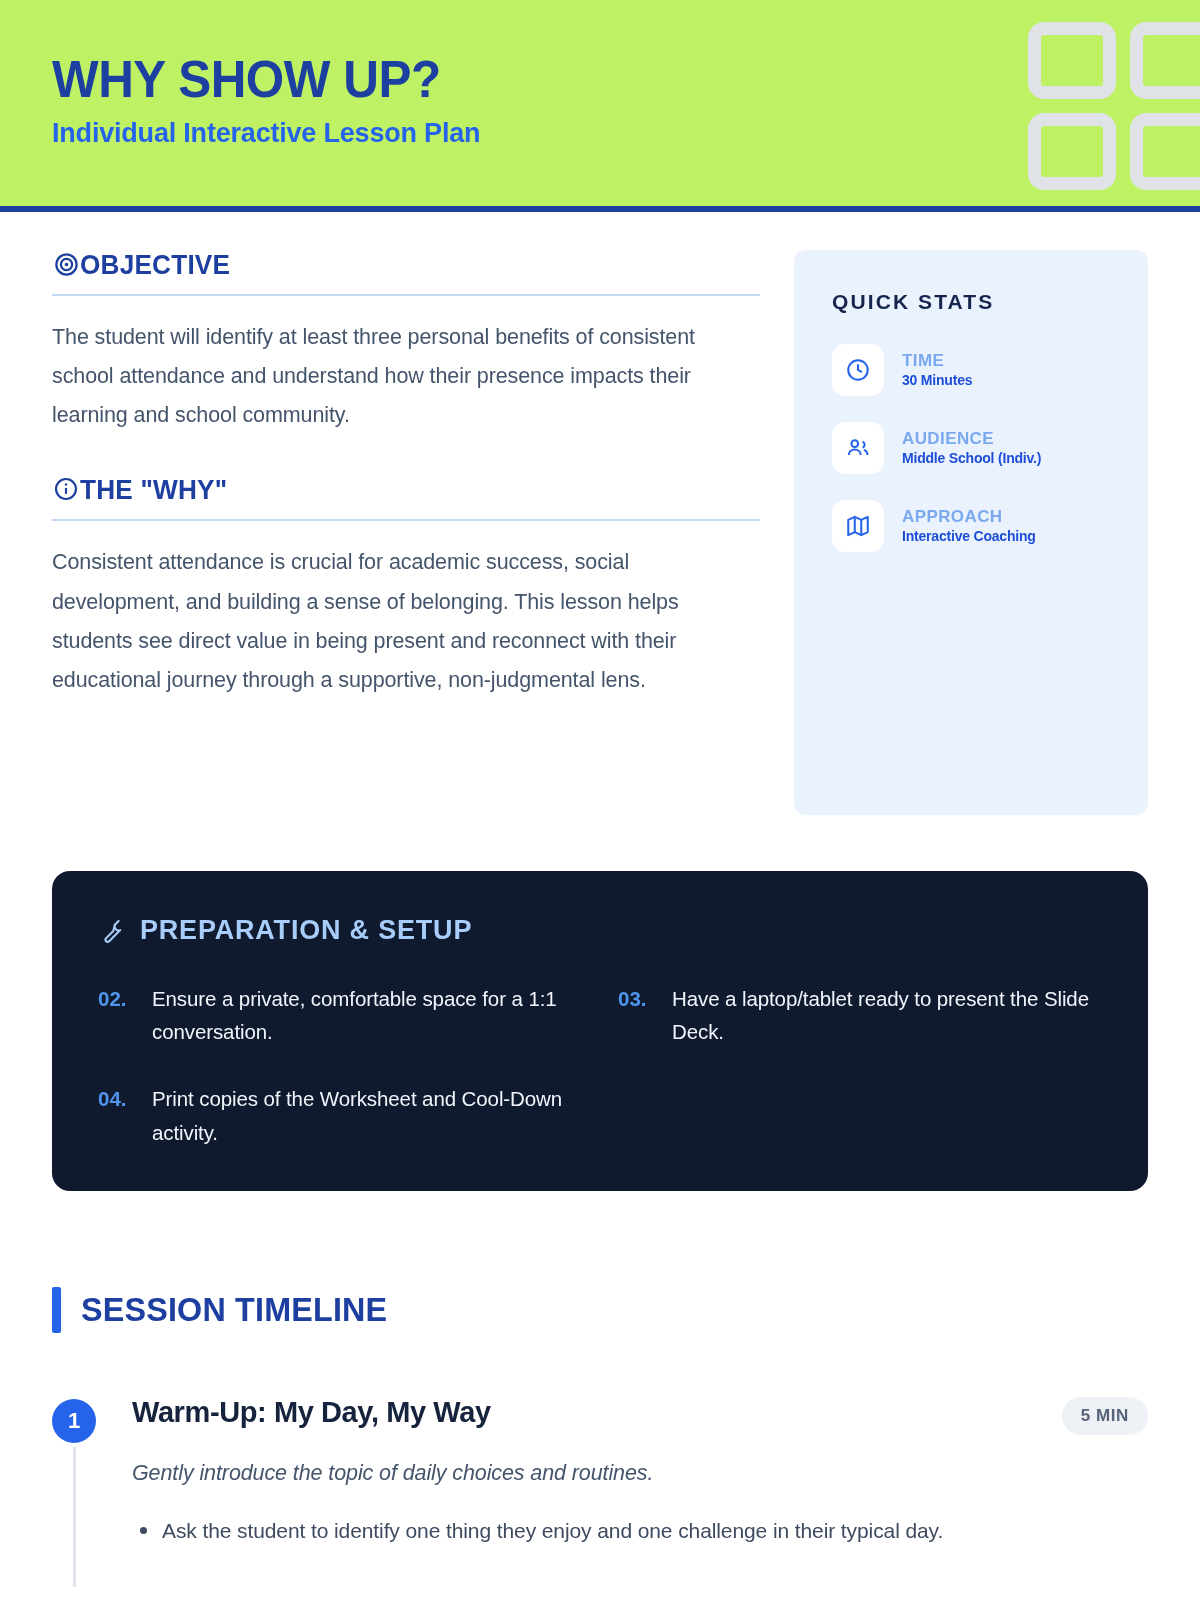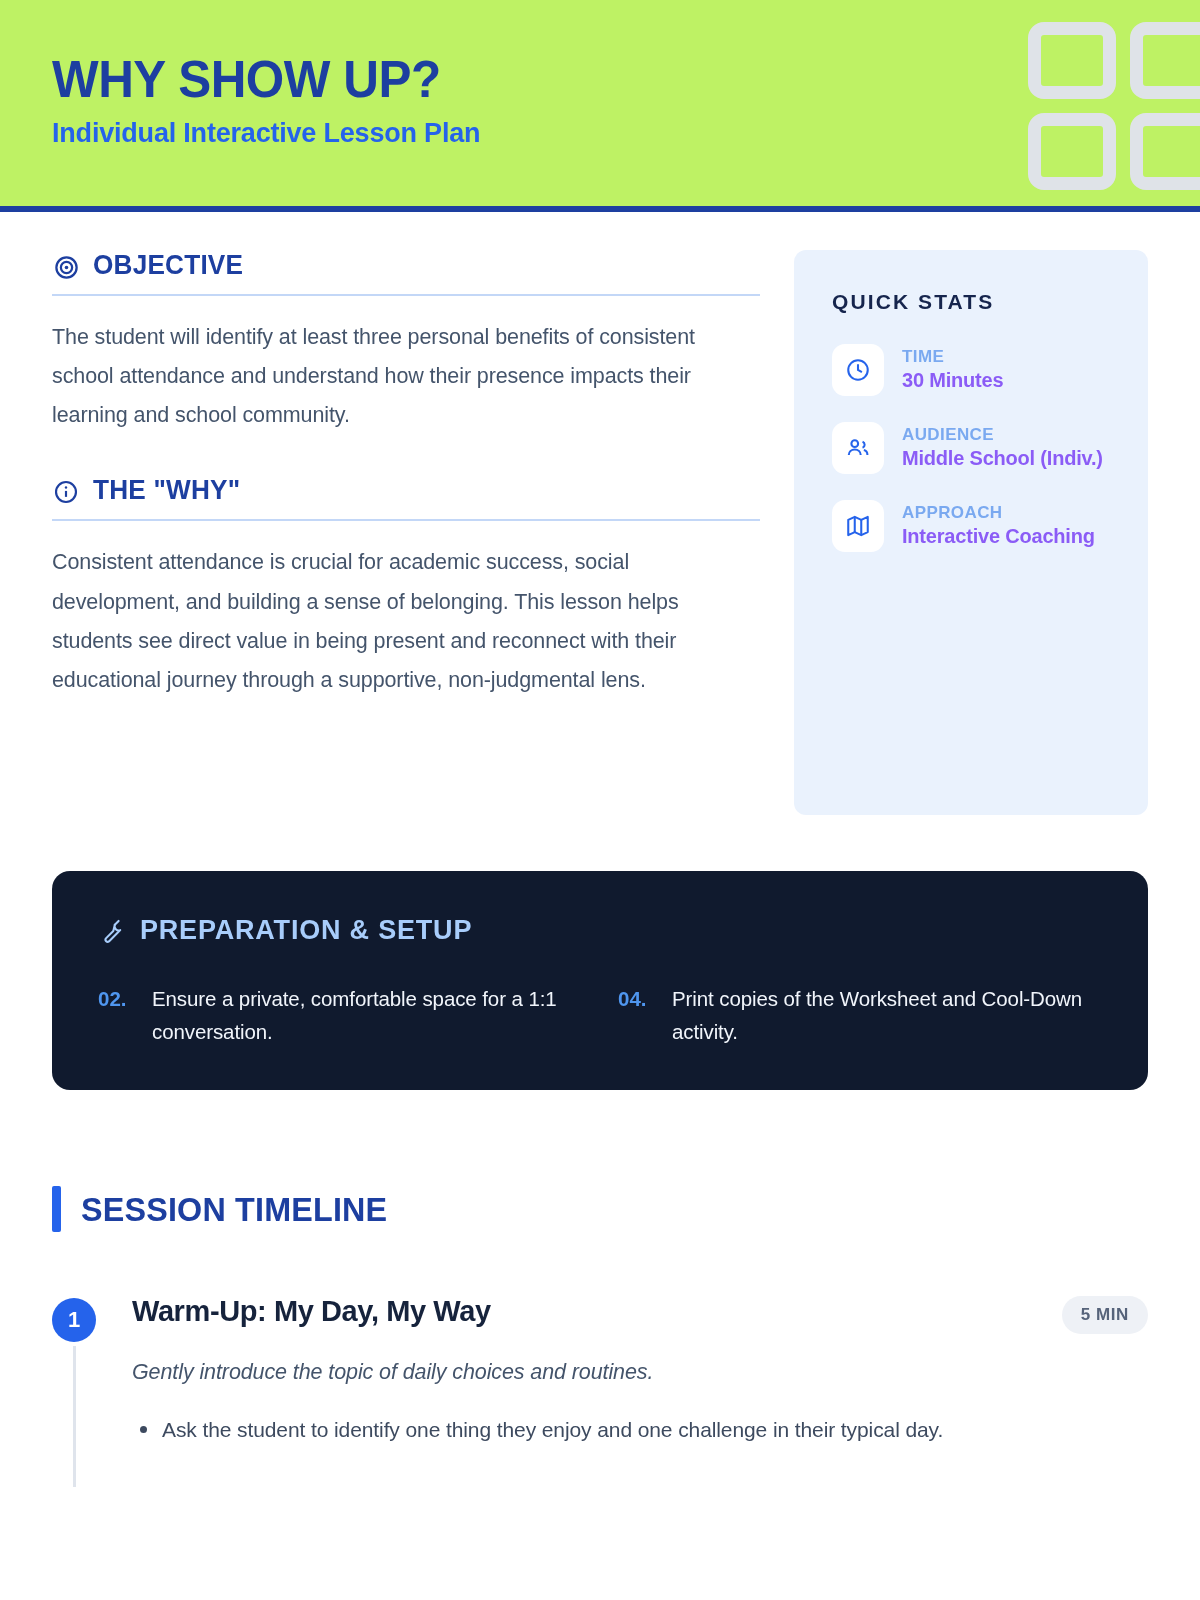--- a/index.html
+++ b/index.html
@@ -91,22 +91,21 @@
     padding-top: 38px;
     align-items: flex-start;
   }
 
   .left-col { width: 708px; flex: 0 0 708px; }
   .right-col { flex: 1 1 auto; }
 
   
   .sec-head {
     display: flex;
-    align-items: flex-end;
-    gap: 13px;
+    align-items: flex-start;
     margin-bottom: 0;
   }
   .sec-head .sec-icon {
     flex: 0 0 auto;
     width: 28px; height: 28px;
     display: flex; align-items: center; justify-content: center;
     color: #1d3fa0;
   }
   .sec-head h2 {
     font-size: 27px;
@@ -162,23 +161,23 @@
   }
   .stat-txt { flex: 1 1 auto; }
   .stat-label {
     font-size: 17px;
     font-weight: 700;
     color: #7aa9f0;
     letter-spacing: 0.4px;
     line-height: 1.25;
   }
   .stat-value {
-    font-size: 20px;
-    font-weight: 700;
-    color: #8b5cf6;
+    font-size: 14px;
+    font-weight: 700;
+    color: #1d4ed8;
     line-height: 1.38;
     letter-spacing: -0.2px;
   }
 
   
   .prep-box {
     margin-top: 56px;
     background: #101a2e;
     border-radius: 18px;
     padding: 44px 46px 42px 46px;
@@ -440,20 +439,24 @@
           </svg>
         </span>
         <h2>PREPARATION &amp; SETUP</h2>
       </div>
       <div class="prep-grid">
         <div class="prep-item">
           <span class="prep-num">02.</span>
           <span class="prep-text">Ensure a private, comfortable space for a 1:1 conversation.</span>
         </div>
         <div class="prep-item">
+          <span class="prep-num">03.</span>
+          <span class="prep-text">Have a laptop/tablet ready to present the Slide Deck.</span>
+        </div>
+        <div class="prep-item">
           <span class="prep-num">04.</span>
           <span class="prep-text">Print copies of the Worksheet and Cool-Down activity.</span>
         </div>
       </div>
     </div>
 
     <div class="timeline-wrap">
       <div class="tl-heading">
         <span class="tl-bar"></span>
         <h2>SESSION TIMELINE</h2>

